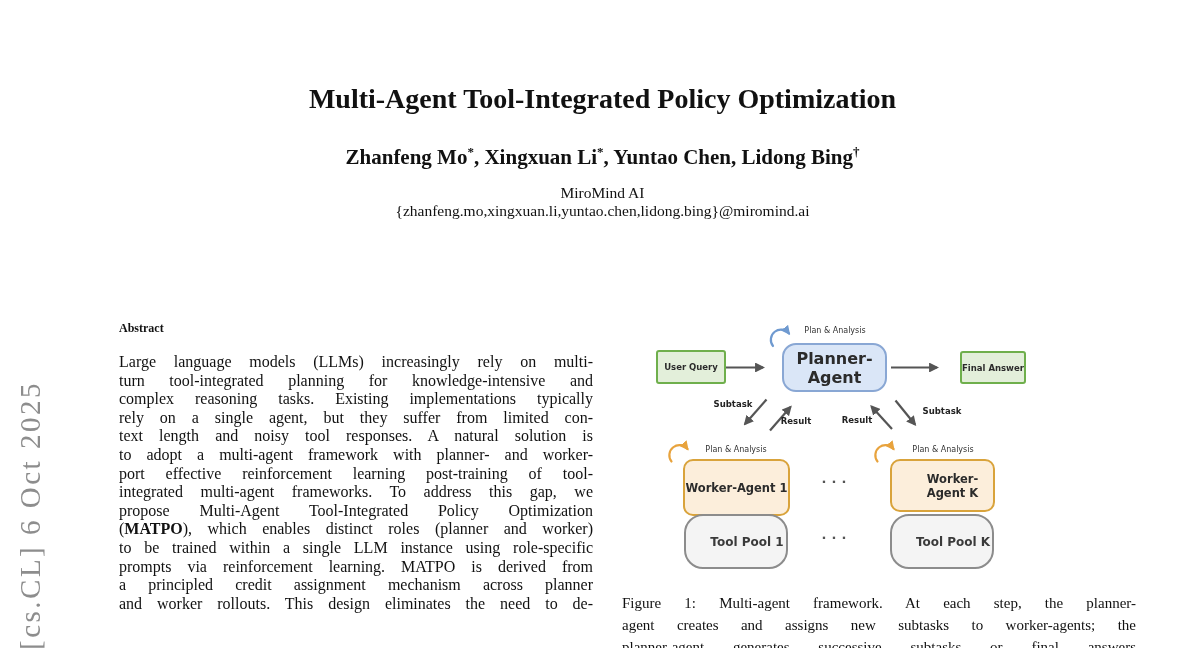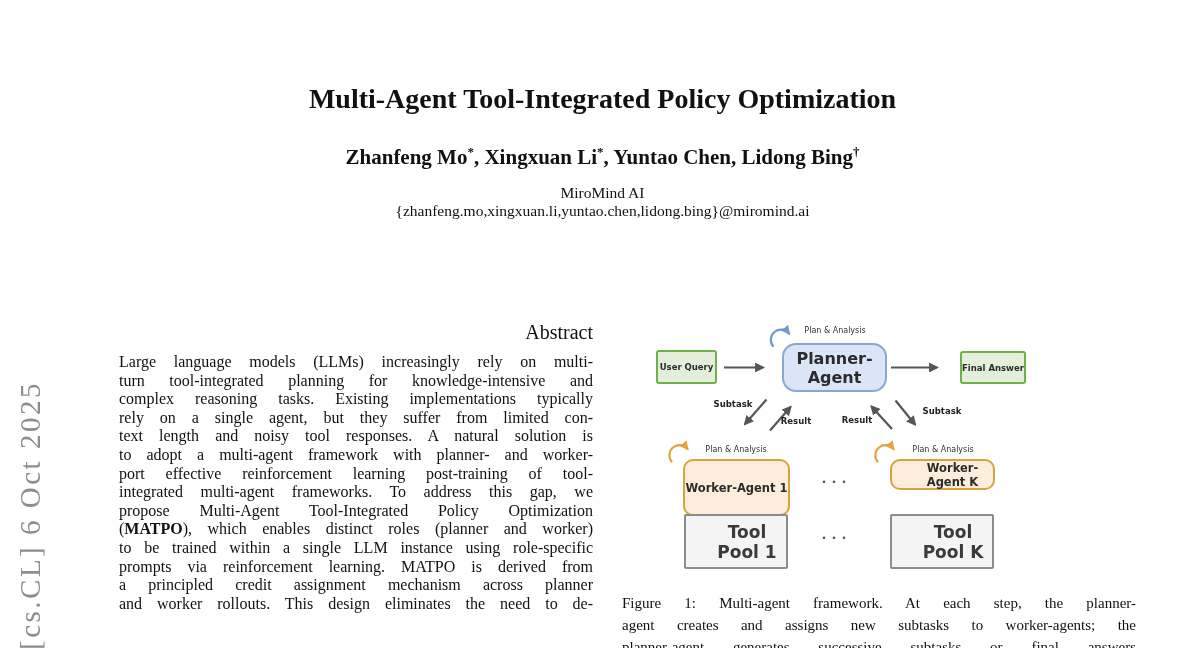--- a/index.html
+++ b/index.html
@@ -13,35 +13,35 @@
 
   
   .header{position:absolute;left:0;top:0;width:1205px;text-align:center;}
   .title{position:absolute;left:0;top:83px;width:100%;font-size:28px;font-weight:bold;margin:0;}
   .authors{position:absolute;left:0;top:144px;width:100%;font-size:21px;font-weight:bold;}
   .authors sup{font-size:13px;}
   .affil{position:absolute;left:0;top:184px;width:100%;font-size:15.5px;}
   .email{position:absolute;left:0;top:202px;width:100%;font-size:15.5px;}
 
   
-  .abs-heading{position:absolute;left:119px;top:321px;width:474px;text-align:right;
-    font-size:20px;font-weight:normal;}
+  .abs-heading{position:absolute;left:119px;top:321px;width:474px;text-align:left;
+    font-size:12px;font-weight:bold;}
   .abs-body{position:absolute;left:119px;top:353px;width:474px;font-size:16px;}
   .abs-body .tline{line-height:18.6px;text-align:justify;text-align-last:justify;white-space:nowrap;}
 
   
   .fig{position:absolute;left:620px;top:300px;width:575px;height:292px;margin:0;
        font-family:"DejaVu Sans","Liberation Sans",sans-serif;color:#2b2b2b;}
   .fig-svg{position:absolute;left:0;top:0;width:575px;height:292px;}
   .node{position:absolute;box-sizing:border-box;display:flex;align-items:center;
         justify-content:center;font-weight:600;text-align:center;}
   .gbox{background:var(--green_fill);border:2px solid var(--green_border);border-radius:3px;font-size:8.5px;}
   .bbox{background:var(--blue_fill);border:2px solid var(--blue_border);border-radius:14px;font-size:16px;}
   .obox{background:var(--orange_fill);border:2px solid var(--orange_border);border-radius:10px;font-size:11.5px;}
-  .tbox{background:var(--gray_fill);border:2px solid var(--gray_border);border-radius:2px;font-size:17px;color:#3a3a3a;padding-left:22px;}
+  .tbox{background:var(--gray_fill);border:2px solid var(--gray_border);border-radius:19px;font-size:12px;color:#3a3a3a;padding-left:22px;}
   .figlabel{position:absolute;font-size:8px;font-weight:400;color:#333;text-align:center;}
   .arrowlabel{position:absolute;font-size:8.5px;font-weight:600;color:#222;text-align:center;}
   .dots{position:absolute;font-size:13px;font-weight:bold;letter-spacing:5px;color:#555;text-align:center;}
   .arrow{stroke:var(--arrow);stroke-width:2.2;fill:none;}
   .loop-blue{stroke:var(--blue_loop);stroke-width:2.2;fill:none;stroke-linecap:round;}
   .loop-orange{stroke:var(--orange_loop);stroke-width:2.2;fill:none;stroke-linecap:round;}
   .mk-gray{fill:var(--arrow);}
   .mk-blue{fill:var(--blue_loop);}
   .mk-orange{fill:var(--orange_loop);}
 
@@ -98,25 +98,25 @@
       <line class="arrow" x1="271" y1="67.5" x2="317" y2="67.5" marker-end="url(#mGray)"></line>
       <line class="arrow" x1="146.5" y1="99.5" x2="125" y2="124" marker-end="url(#mGray)"></line>
       <line class="arrow" x1="150" y1="130.5" x2="170.5" y2="107" marker-end="url(#mGray)"></line>
       <line class="arrow" x1="272" y1="129" x2="251.5" y2="106.5" marker-end="url(#mGray)"></line>
       <line class="arrow" x1="275.5" y1="100.5" x2="295" y2="124.5" marker-end="url(#mGray)"></line>
       <path class="loop-blue" d="M 153,46 A 10,10 0 1 1 169,33.5" marker-end="url(#mBlue)"></path>
       <path class="loop-orange" d="M 51.5,161.5 A 10,10 0 1 1 67.5,149" marker-end="url(#mOrange)"></path>
       <path class="loop-orange" d="M 257.5,161.5 A 10,10 0 1 1 273.5,149" marker-end="url(#mOrange)"></path>
     </svg>
 
-    <div class="node gbox" style="left:36px;top:50px;width:61px;height:34px;">User Query</div>
+    <div class="node gbox" style="left:36px;top:50px;width:70px;height:34px;">User Query</div>
     <div class="node bbox" style="left:162px;top:43px;width:105px;height:49px;">Planner-Agent</div>
     <div class="node gbox" style="left:340px;top:51px;width:66px;height:33px;text-align:right;">Final Answer</div>
     <div class="node obox" style="left:63px;top:159px;width:107px;height:57px;">Worker-Agent 1</div>
-    <div class="node obox" style="left:270px;top:159px;width:105px;height:31px;padding-left:20px;">Worker-Agent K</div>
+    <div class="node obox" style="left:270px;top:159px;width:105px;height:53px;padding-left:20px;">Worker-Agent K</div>
     <div class="node tbox" style="left:64px;top:214px;width:104px;height:55px;">Tool Pool 1</div>
     <div class="node tbox" style="left:270px;top:214px;width:104px;height:55px;">Tool Pool K</div>
 
     <div class="figlabel" style="left:165px;top:26px;width:100px;">Plan &amp; Analysis</div>
     <div class="figlabel" style="left:66px;top:145px;width:100px;">Plan &amp; Analysis</div>
     <div class="figlabel" style="left:273px;top:145px;width:100px;">Plan &amp; Analysis</div>
 
     <div class="arrowlabel" style="left:73px;top:99px;width:80px;">Subtask</div>
     <div class="arrowlabel" style="left:136px;top:116px;width:80px;">Result</div>
     <div class="arrowlabel" style="left:197px;top:115px;width:80px;">Result</div>

